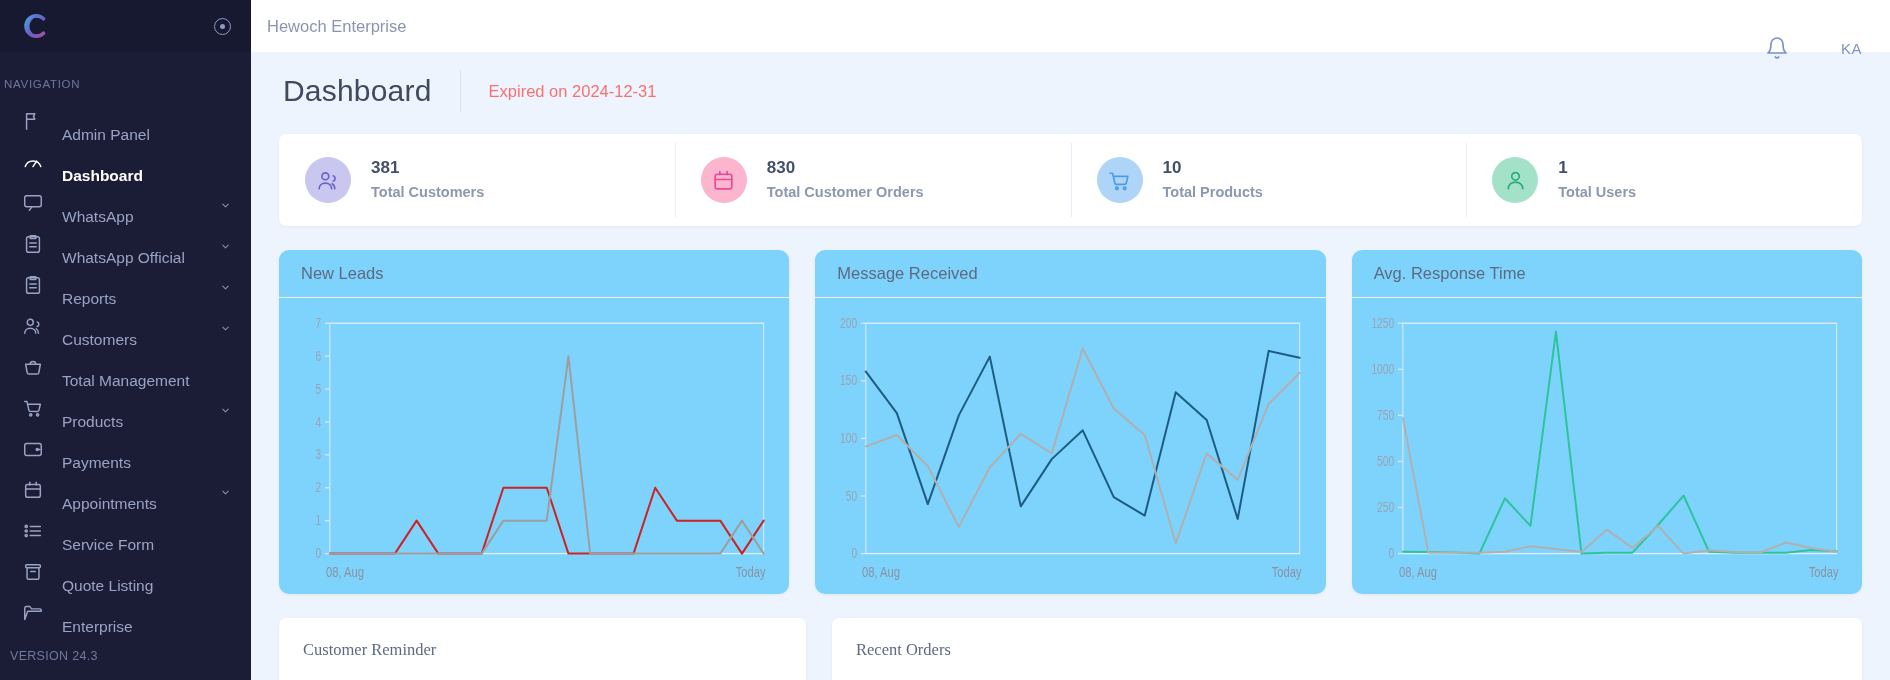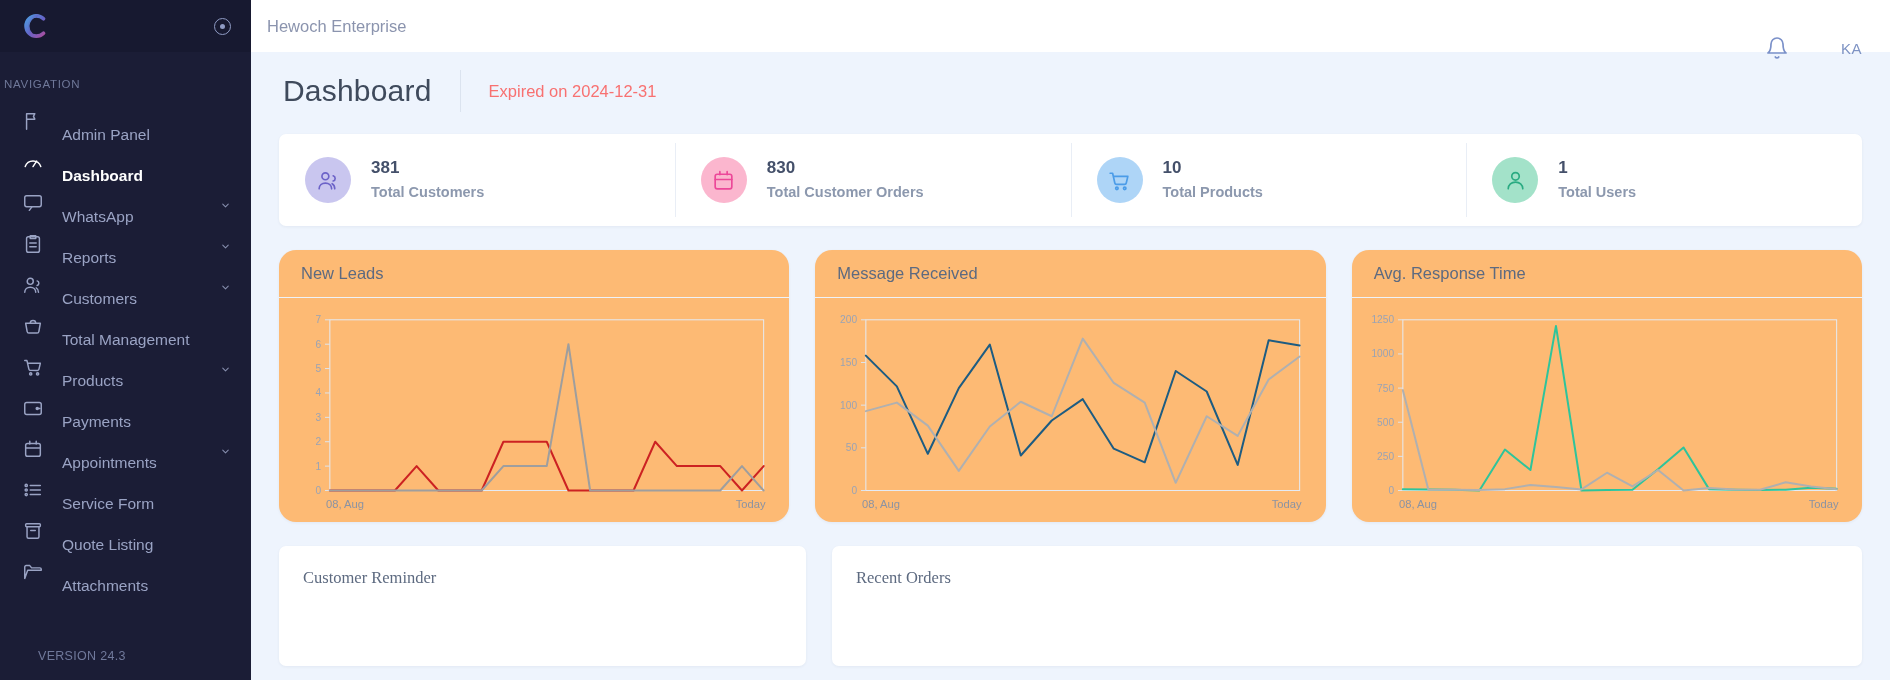--- a/index.html
+++ b/index.html
@@ -44,21 +44,21 @@
     color: #9aa3c4; font-size: 15.5px;
     cursor: pointer; position: relative;
   }
   .nav-item .ic { width: 22px; height: 22px; margin-right: 18px; flex: 0 0 22px; color:#9aa3c4;}
   .nav-item .ic svg { width:22px; height:22px; display:block; }
   .nav-item .lbl { flex: 1 1 auto; white-space: nowrap; margin-top: 29px; }
   .nav-item .chev { width: 11px; height: 11px; opacity:.85; }
   .nav-item.active { color: #ffffff; font-weight: 700; }
   .nav-item.active .ic { color: #ffffff; }
   .version {
-    position: absolute; left: 38px; bottom: 17px;
+    position: absolute; left: 10px; bottom: 17px;
     color: #70799b; font-size: 12.5px; letter-spacing: .3px;
   }
 
   
   .main { flex: 1 1 auto; height: 680px; background: #eef4fd; overflow: hidden; position: relative;}
   .topbar {
     height: 52px; background: #ffffff;
     display: flex; align-items: center;
     padding: 0 28px 0 16px;
   }
@@ -89,23 +89,23 @@
     display: flex; align-items: center; justify-content: center; flex: 0 0 46px;
   }
   .stat .circ svg { width: 25px; height: 25px; display:block; }
   .stat .txt { margin-left: 20px; }
   .stat .num { font-size: 17px; color: #44506a; line-height: 1.45; }
   .stat .cap { font-size: 14.5px; color: #8c98ae; line-height: 1.6; }
 
   
   .charts { display: flex; gap: 26px; margin-top: 24px; }
   .card {
-    flex: 1 1 0; background: #fdba74; border-radius: 17px;
+    flex: 1 1 0; background: #7dd3fc; border-radius: 10px;
     box-shadow: 0 1px 3px rgba(30,50,90,.06);
-    height: 272px; display: flex; flex-direction: column;
+    height: 344px; display: flex; flex-direction: column;
   }
   .card-head {
     height: 48px; display: flex; align-items: center;
     padding: 0 22px; border-bottom: 1px solid #eef2f8;
     color: #5d6a80; font-size: 16.5px;
   }
   .card-body { flex: 1 1 auto; padding: 12px 14px 6px 10px; }
   .chart-svg { width: 100%; height: 100%; display: block; }
   .tick { font-size: 10.5px; fill: #9aa3b4; font-family: "Liberation Sans", sans-serif;}
   .xtick { font-size: 11.5px; fill: #8b93a3; font-family: "Liberation Sans", sans-serif;}
@@ -177,20 +177,33 @@
             </svg></span>
         </div>
         <div class="nav-item">
           <span class="ic">
             <svg viewBox="0 0 24 24" fill="none" stroke="currentColor" stroke-width="1.6" stroke-linecap="round" stroke-linejoin="round">
               <rect x="5" y="4" width="14" height="17" rx="2"></rect>
               <path d="M9 3h6v3H9z"></path>
               <path d="M8.5 11h7M8.5 15h7"></path>
             </svg>
           </span>
+          <span class="lbl">WhatsApp Official</span>
+          <span class="chev"><svg viewBox="0 0 24 24" fill="none" stroke="currentColor" stroke-width="2.2" stroke-linecap="round" stroke-linejoin="round">
+              <path d="M6 9l6 6 6-6"></path>
+            </svg></span>
+        </div>
+        <div class="nav-item">
+          <span class="ic">
+            <svg viewBox="0 0 24 24" fill="none" stroke="currentColor" stroke-width="1.6" stroke-linecap="round" stroke-linejoin="round">
+              <rect x="5" y="4" width="14" height="17" rx="2"></rect>
+              <path d="M9 3h6v3H9z"></path>
+              <path d="M8.5 11h7M8.5 15h7"></path>
+            </svg>
+          </span>
           <span class="lbl">Reports</span>
           <span class="chev"><svg viewBox="0 0 24 24" fill="none" stroke="currentColor" stroke-width="2.2" stroke-linecap="round" stroke-linejoin="round">
               <path d="M6 9l6 6 6-6"></path>
             </svg></span>
         </div>
         <div class="nav-item">
           <span class="ic">
             <svg viewBox="0 0 24 24" fill="none" stroke="currentColor" stroke-width="1.6" stroke-linecap="round" stroke-linejoin="round">
               <circle cx="9" cy="8" r="3.3"></circle>
               <path d="M3 20c0-3.4 2.7-5.5 6-5.5s6 2.1 6 5.5"></path>
@@ -268,21 +281,21 @@
             </svg>
           </span>
           <span class="lbl">Quote Listing</span>
         </div>
         <div class="nav-item">
           <span class="ic">
             <svg viewBox="0 0 24 24" fill="none" stroke="currentColor" stroke-width="1.6" stroke-linecap="round" stroke-linejoin="round">
               <path d="M3 19V6.5A1.5 1.5 0 0 1 4.5 5h4l2 2.5h9A1.5 1.5 0 0 1 21 9v1H6.2L3 19z"></path>
             </svg>
           </span>
-          <span class="lbl">Attachments</span>
+          <span class="lbl">Enterprise</span>
         </div>
       </nav>
 
     <div class="version">VERSION 24.3</div>
   </aside>
 
   <div class="main">
 
     <header class="topbar">
       <div class="brand">Hewoch Enterprise</div>

